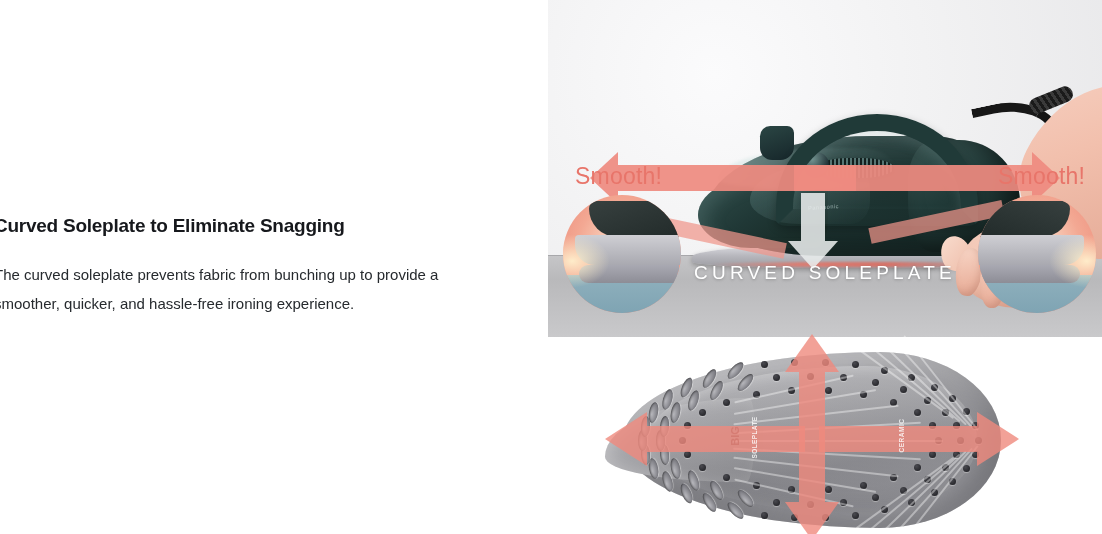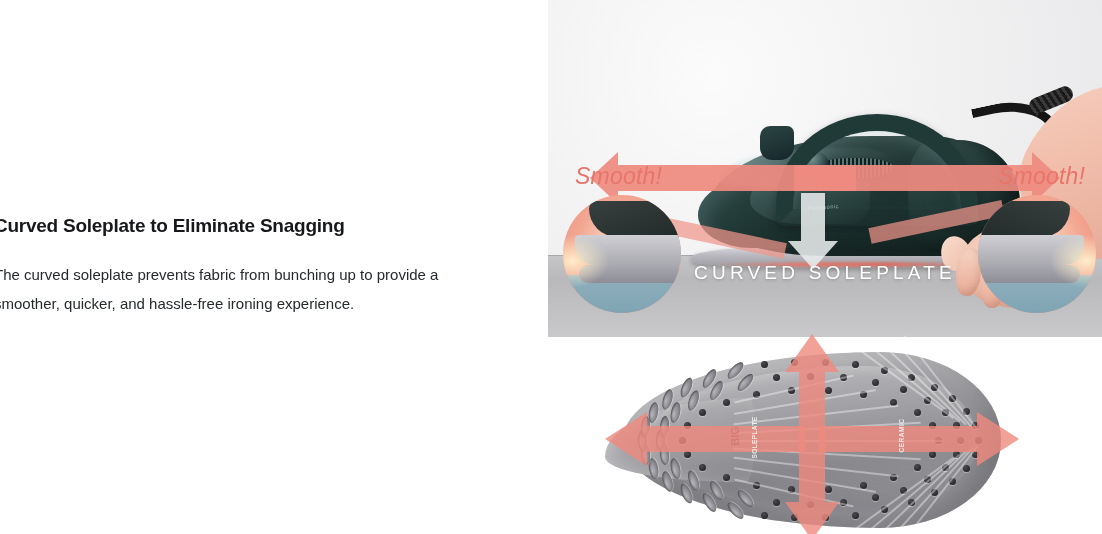--- a/index.html
+++ b/index.html
@@ -249,21 +249,20 @@
   .dl{left:110px;top:216px;width:130px;transform:rotate(12deg);transform-origin:left center;}
   .dr{left:322px;top:228px;width:136px;transform:rotate(-12deg);transform-origin:left center;}
 
   .smooth-label{
     position:absolute;
     font-family:"Liberation Sans",sans-serif;
     font-size:23px;
     color:#e8756a;
     letter-spacing:.2px;
     white-space:nowrap;
-    font-style:italic;
   }
   .sl-left{left:27px;top:163px;}
   .sl-right{left:450px;top:163px;}
 
   
   .detail-circle{
     position:absolute;
     width:118px;height:118px;
     border-radius:50%;
     overflow:hidden;

